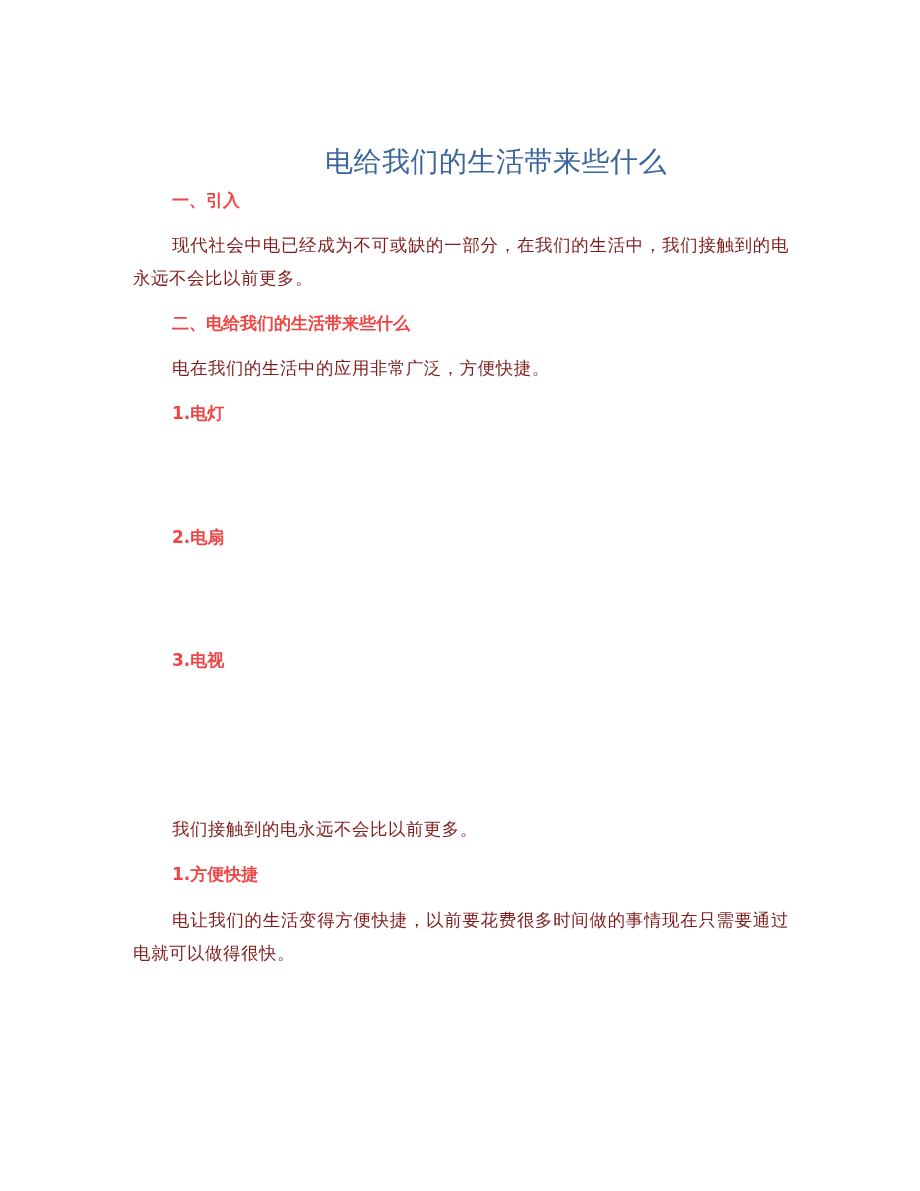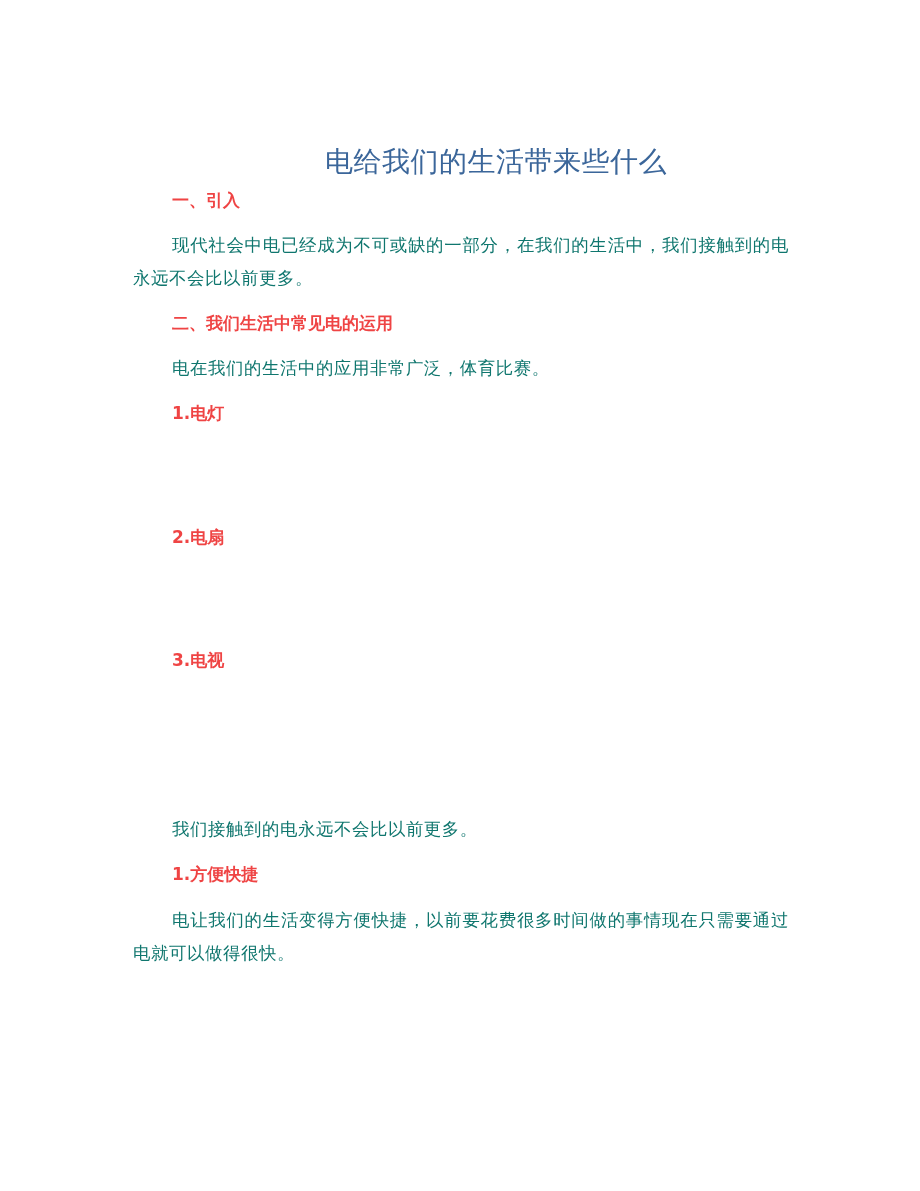--- a/index.html
+++ b/index.html
@@ -5,34 +5,34 @@
   html, body { margin: 0; padding: 0; background: #ffffff; }
   body { width: 920px; height: 1191px; position: relative; overflow: hidden;
          font-family: "DejaVu Serif", "Liberation Serif", serif; color: #111; }
   .page { position: absolute; left: 0; top: 0; width: 920px; height: 1191px; }
   .title { position: absolute; left: 0; width: 920px; top: 143px; text-align: center;
            font-family: "DejaVu Sans", "Liberation Sans", sans-serif;
            font-size: 28px; color: #3b669a; letter-spacing: 0.5px; margin: 0; font-weight: normal; padding-left: 36px; }
   .h { position: absolute; left: 172px; font-family: "DejaVu Sans", "Liberation Sans", sans-serif;
        font-weight: bold; font-size: 17px; margin: 0; color: #ef4444; }
   .p { position: absolute; left: 133px; width: 656px; margin: 0;
-       font-size: 17.4px; line-height: 33px; text-indent: 39px; text-align: justify; color: #0f766e;
+       font-size: 17.4px; line-height: 33px; text-indent: 39px; text-align: justify; color: #7f1d1d;
        letter-spacing: 0.6px; }
 </style>
 </head>
 <body>
 
 <div class="page">
   <h1 class="title">电给我们的生活带来些什么</h1>
 
   <h2 class="h" style="top:189px">一、引入</h2>
   <p class="p" style="top:229px">现代社会中电已经成为不可或缺的一部分，在我们的生活中，我们接触到的电永远不会比以前更多。</p>
 
-  <h2 class="h" style="top:312px">二、我们生活中常见电的运用</h2>
-  <p class="p" style="top:352px">电在我们的生活中的应用非常广泛，体育比赛。</p>
+  <h2 class="h" style="top:312px">二、电给我们的生活带来些什么</h2>
+  <p class="p" style="top:352px">电在我们的生活中的应用非常广泛，方便快捷。</p>
 
   <h2 class="h" style="top:402px">1.电灯</h2>
 
   <h2 class="h" style="top:526px">2.电扇</h2>
 
   <h2 class="h" style="top:649px">3.电视</h2>
 
   <p class="p" style="top:813px">我们接触到的电永远不会比以前更多。</p>
 
   <h2 class="h" style="top:863px">1.方便快捷</h2>

